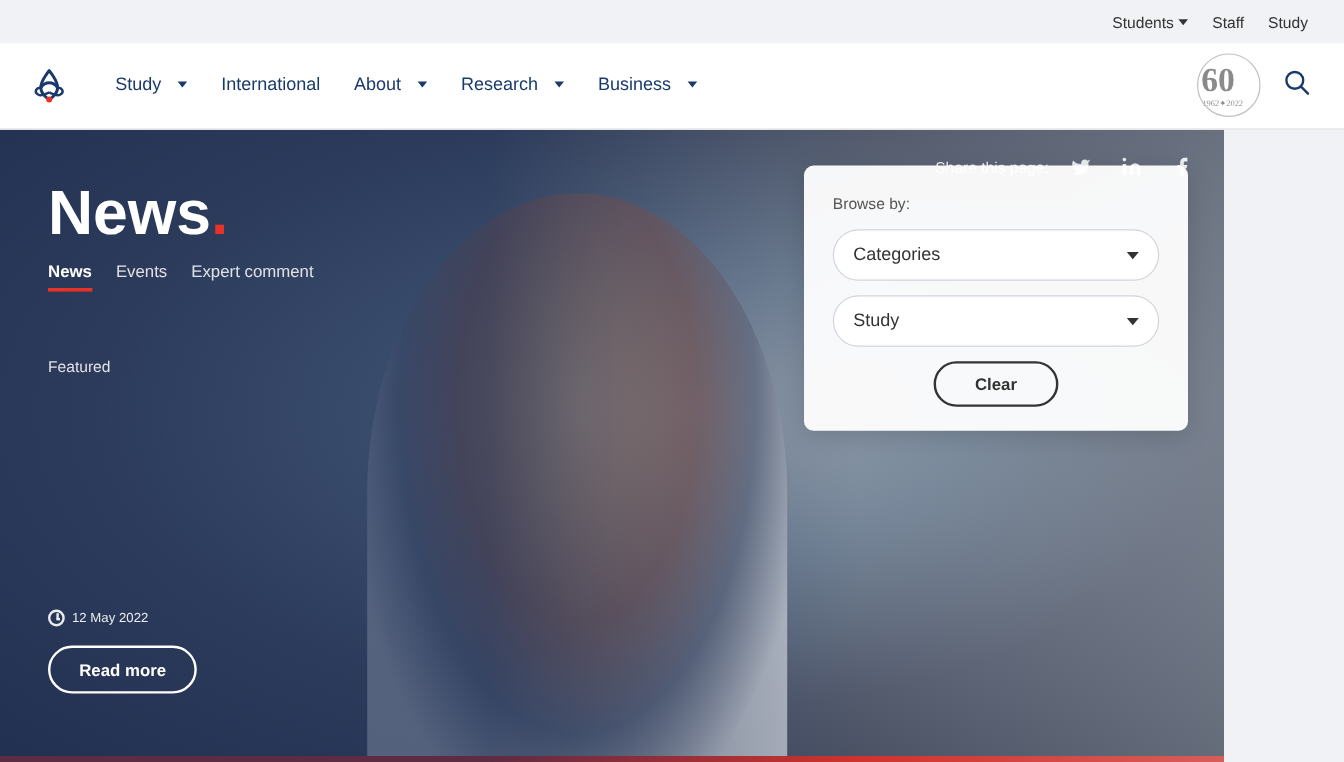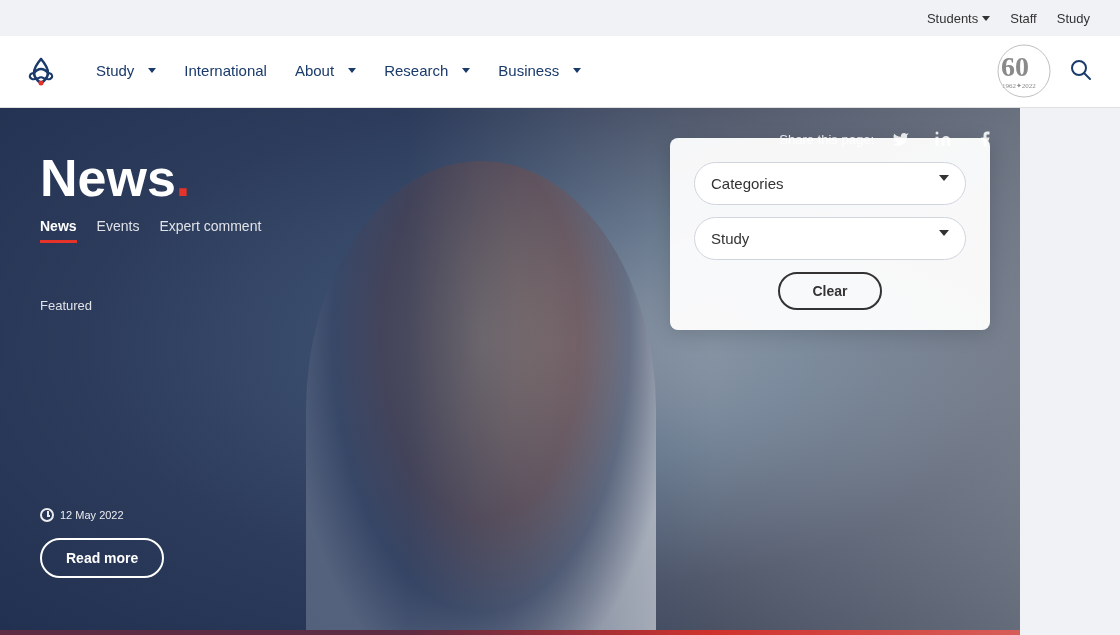--- a/index.html
+++ b/index.html
@@ -300,20 +300,21 @@
     .dropdown-btn {
       width: 100%;
       padding: 12px 16px;
       border: 1.5px solid #d0d5dd;
       border-radius: 30px;
       background: #fff;
       font-size: 15px;
       color: #333;
       cursor: pointer;
       display: flex;
+      align-items: center;
       justify-content: space-between;
       margin-bottom: 12px;
     }
     .dropdown-chevron {
       width: 0;
       height: 0;
       border-left: 5px solid transparent;
       border-right: 5px solid transparent;
       border-top: 6px solid #333;
       flex-shrink: 0;
@@ -441,20 +442,21 @@
     </div>
 
     <div class="featured-label">Featured</div>
     <div class="featured-date">
       <span class="clock-icon"></span>
       <span>12 May 2022</span>
     </div>
     <button class="read-more-btn">Read more</button>
 
     <div class="browse-panel">
+      <div class="browse-label">Browse by:</div>
 
       <button class="dropdown-btn">
         <span>Categories</span>
         <span class="dropdown-chevron"></span>
       </button>
 
       <button class="dropdown-btn">
         <span>Study</span>
         <span class="dropdown-chevron"></span>
       </button>

